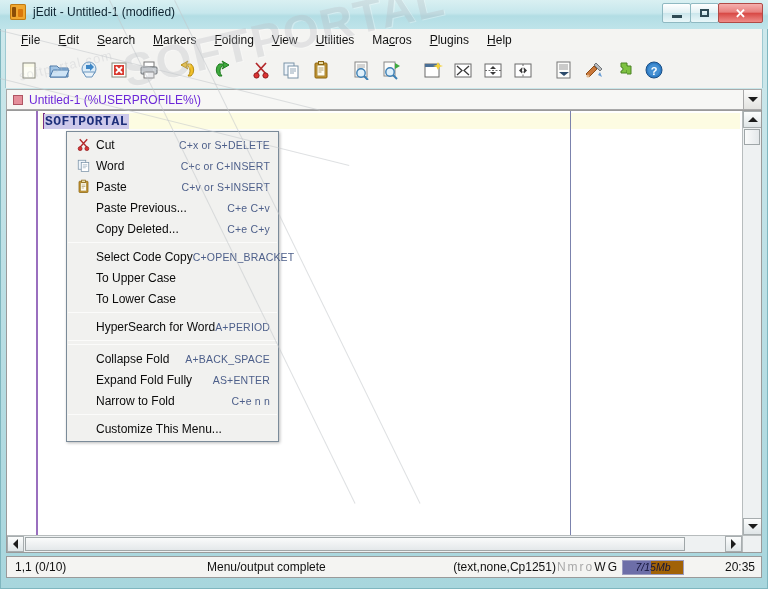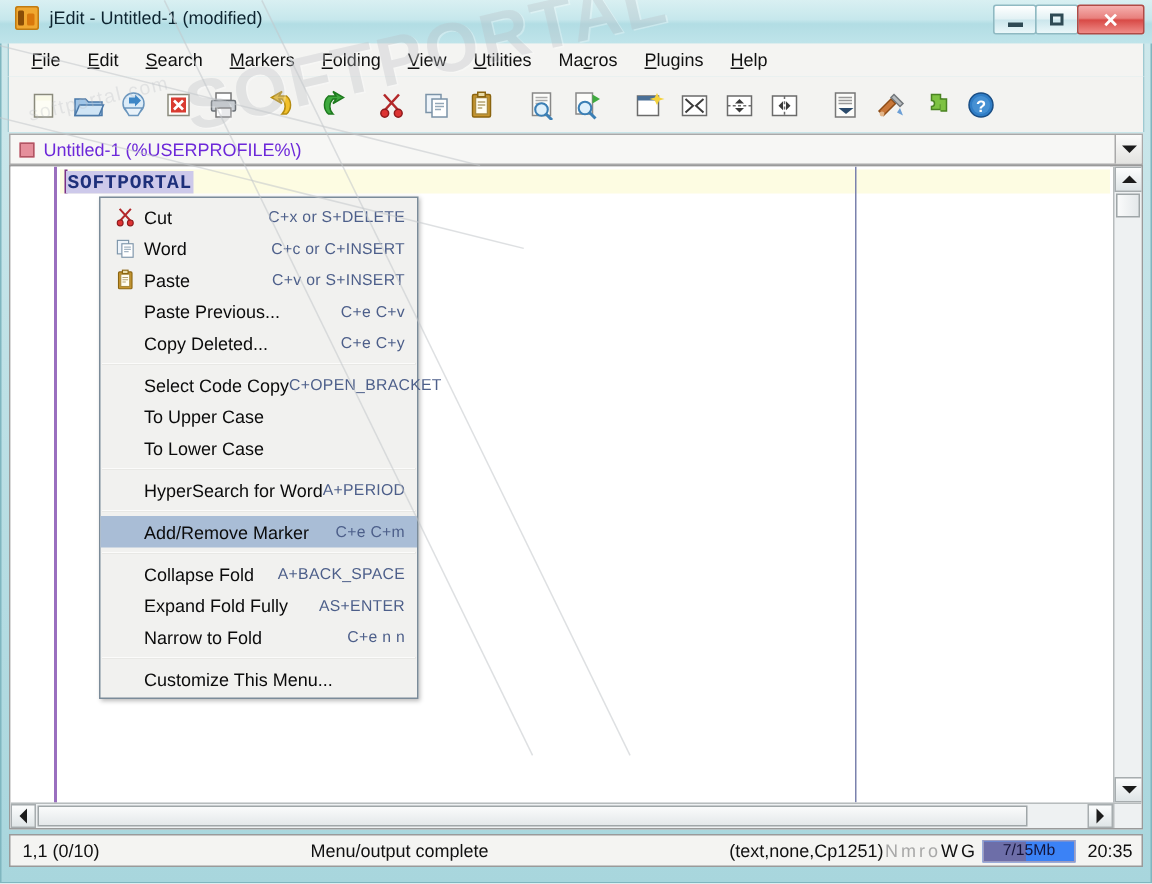--- a/index.html
+++ b/index.html
@@ -265,33 +265,33 @@
   }
   .sb-caret { padding-left: 8px; width: 150px; white-space: nowrap; }
   .sb-msg { flex: 1; text-align: left; padding-left: 50px; white-space: nowrap; }
   .sb-right { display: flex; align-items: center; gap: 0px; padding-right: 6px; }
   .sb-encoding { white-space: nowrap; }
   .sb-toggles { display: flex; align-items: center; font-size: 12px; }
   .sb-toggle { padding: 0 1px; color: #a8a8a8; }
   .sb-toggle.on { color: #101010; }
   .mem-bar {
     position: relative; width: 62px; height: 15px;
-    background: #3b82f6; border: 1px solid #9c9cc0;
-    margin: 0 4px; overflow: hidden;
+    background: #a16207; border: 1px solid #9c9cc0;
+    margin: 0 4px; overflow: hidden; font-style: italic;
   }
   .mem-fill {
     position: absolute; left: 0; top: 0; bottom: 0; width: 47%;
     background: #6d6ea8;
   }
   .mem-text {
     position: absolute; left: 0; right: 0; top: 0; bottom: 0;
     display: flex; align-items: center; justify-content: center;
     font-size: 10.5px; color: #14143a;
   }
-  .sb-clock { white-space: nowrap; padding-left: 4px; }
+  .sb-clock { white-space: nowrap; padding-left: 4px; margin-left: 33px; }
 
   
   .wm {
     position: absolute; pointer-events: none; z-index: 60;
     opacity: 0.30;
   }
   .wm-text {
     left: 120px; top: 8px;
     font-family: "Liberation Sans", sans-serif;
     font-size: 46px; font-weight: bold; color: #b9bcc2;
@@ -627,25 +627,20 @@
     <div class="ctx-sep"></div>
 
     <div class="ctx-item">
       <span class="ctx-icon"></span>
       <span class="ctx-label">HyperSearch for Word</span>
       <span class="ctx-accel">A+PERIOD</span>
     </div>
 
     <div class="ctx-sep"></div>
 
-    <div class="ctx-item selected">
-      <span class="ctx-icon"></span>
-      <span class="ctx-label">Add/Remove Marker</span>
-      <span class="ctx-accel">C+e C+m</span>
-    </div>
 
     <div class="ctx-sep"></div>
 
     <div class="ctx-item">
       <span class="ctx-icon"></span>
       <span class="ctx-label">Collapse Fold</span>
       <span class="ctx-accel">A+BACK_SPACE</span>
     </div>
     <div class="ctx-item">
       <span class="ctx-icon"></span>

